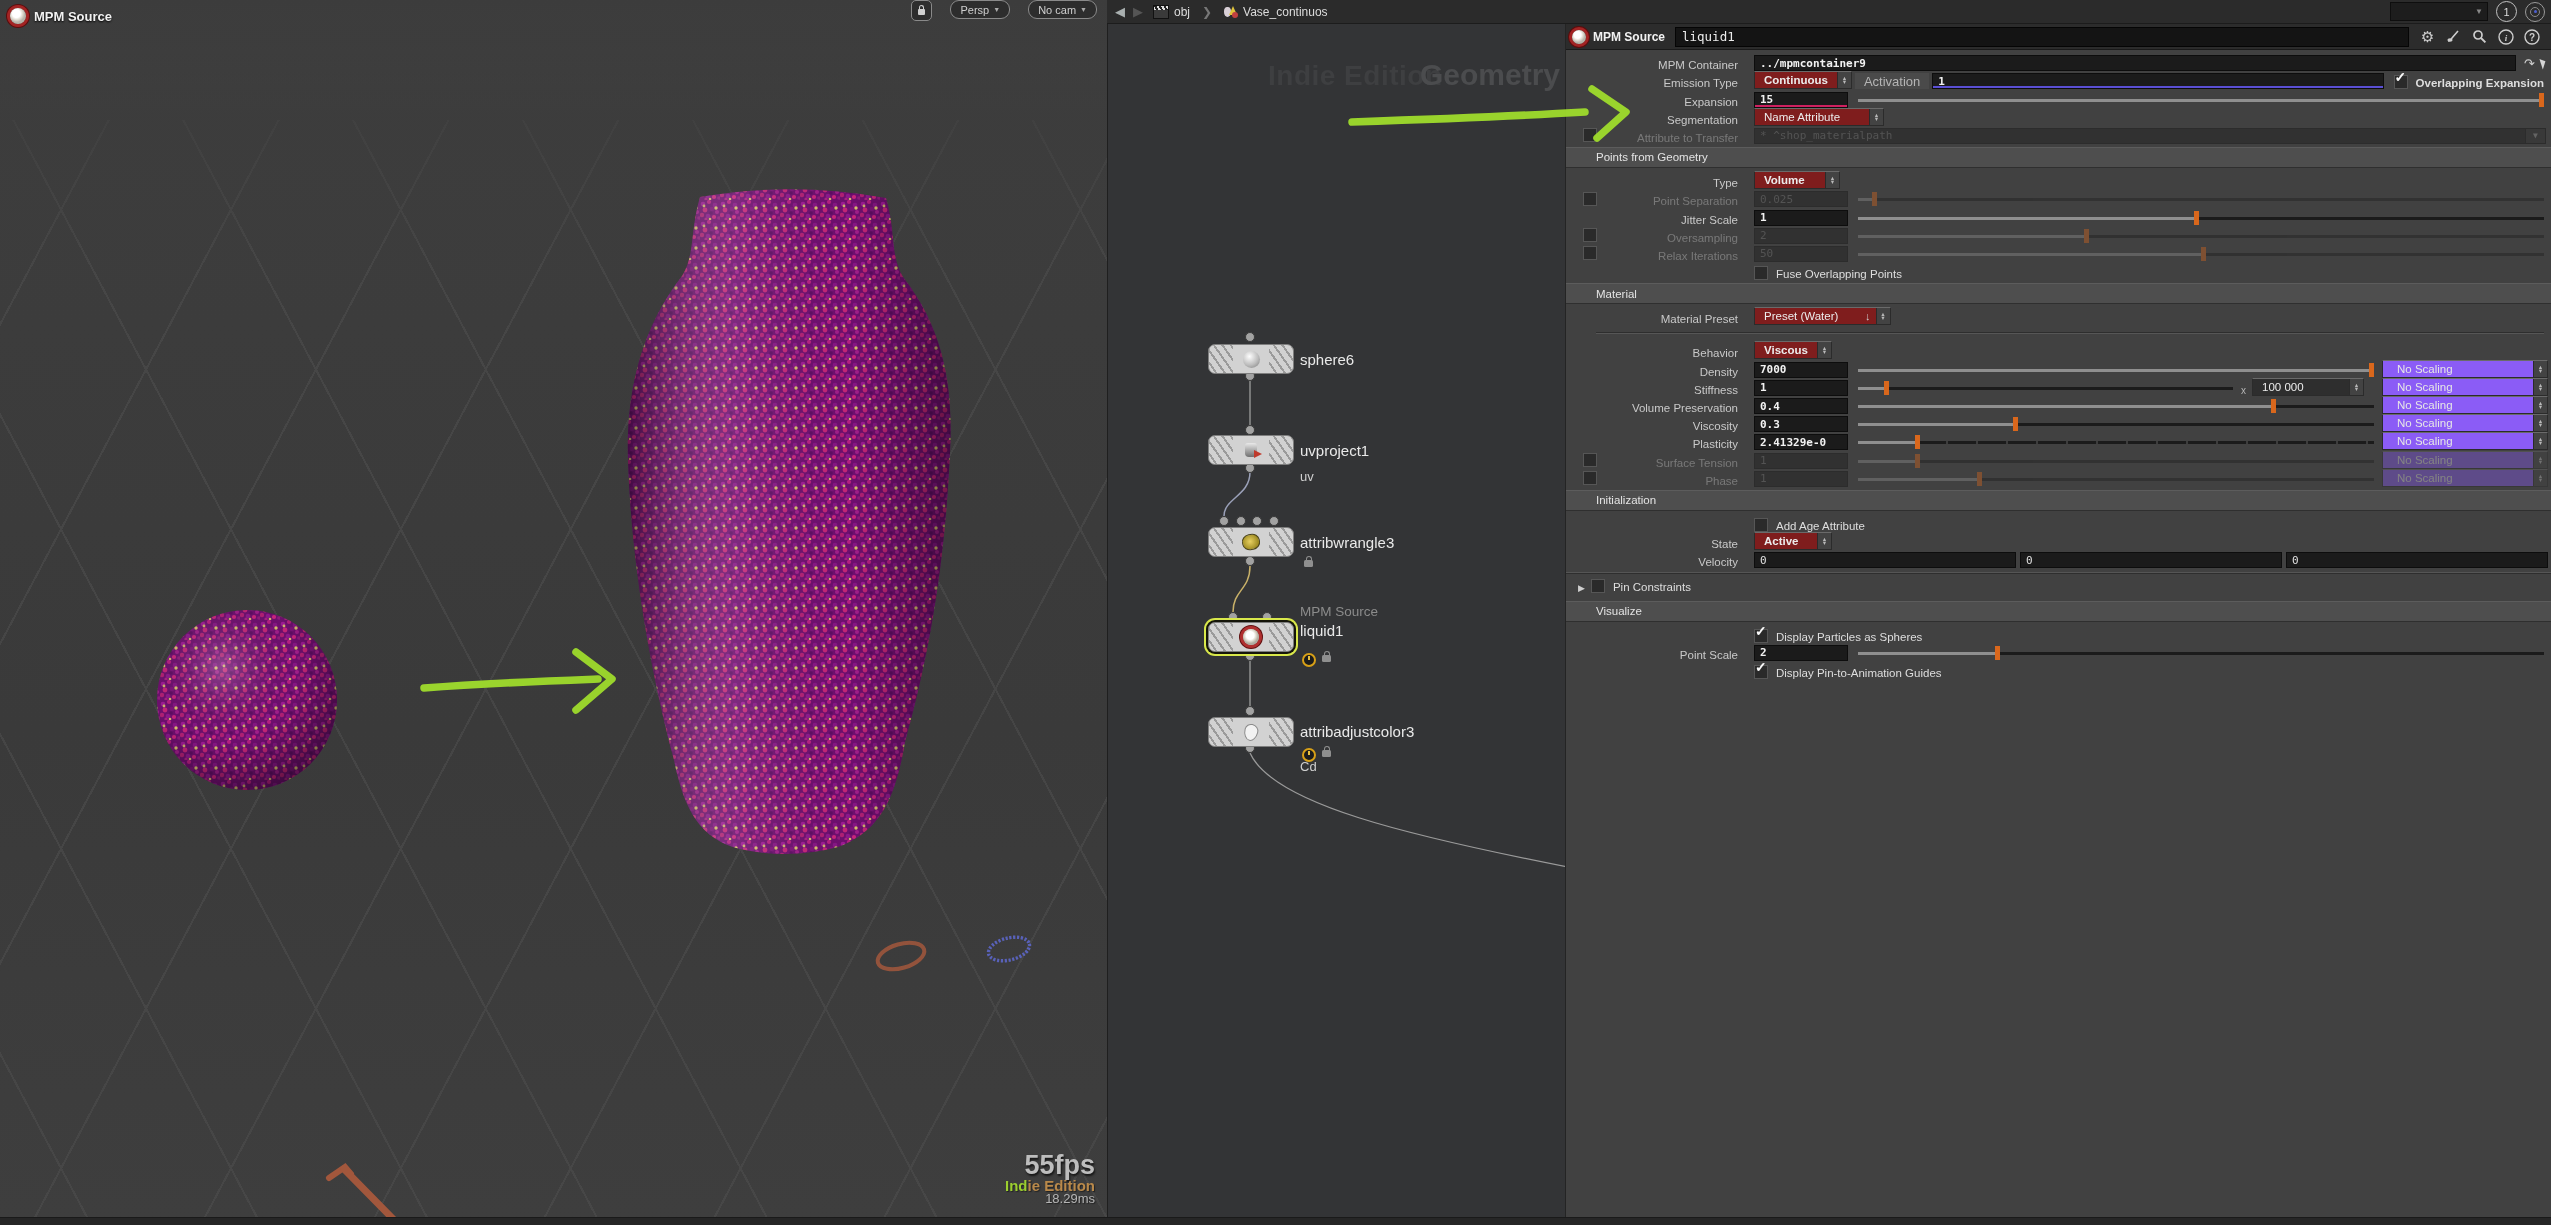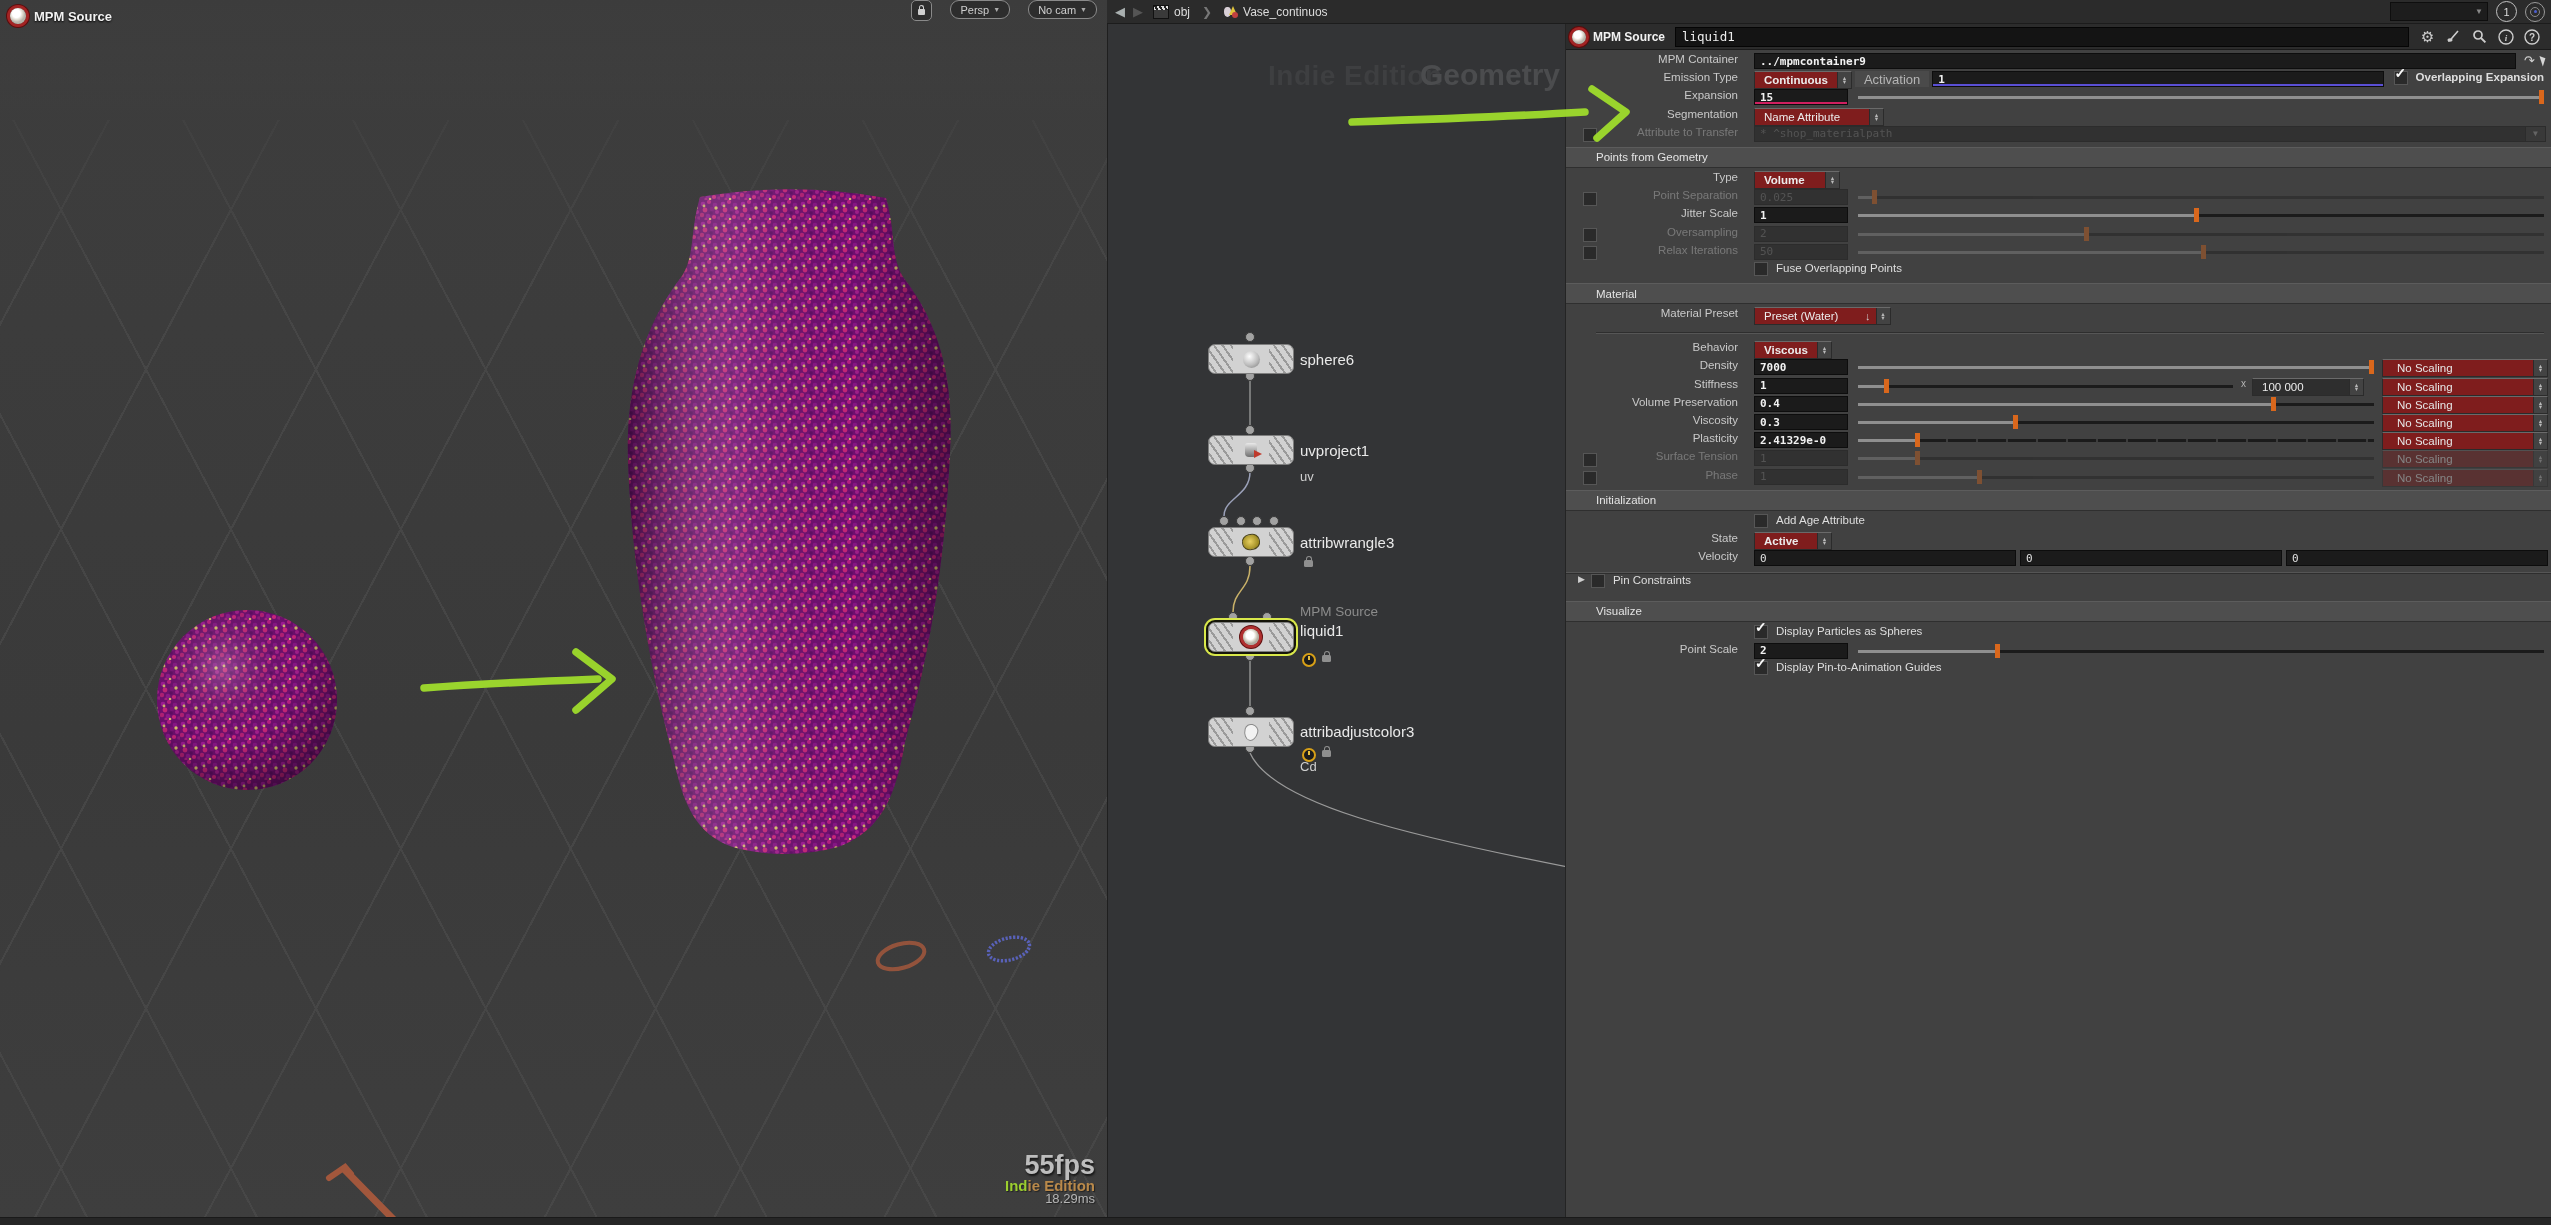--- a/index.html
+++ b/index.html
@@ -84,21 +84,21 @@
   
   .panel{position:absolute;left:1565px;top:24px;width:986px;height:1194px;background:#414141;
        border-left:1px solid #242424;overflow:hidden;color:#c9c9c9;}
   .phead{height:25px;background:#2c2c2c;border-bottom:1px solid #1a1a1a;display:flex;align-items:center;padding:0 6px;}
   .phead-type{font-weight:bold;font-size:12px;color:#f1f1f1;margin:0 10px 0 7px;white-space:nowrap;}
   .pname{flex:1;height:18px;background:#141414;border:1px solid #050505;color:#ececec;
        font-family:"DejaVu Sans Mono",monospace;font-size:12.5px;display:flex;align-items:center;padding:0 6px;margin-right:10px;}
   .hicons{display:flex;align-items:center;gap:9px;margin-right:6px;}
   .hico{width:17px;height:17px;display:flex;align-items:center;justify-content:center;color:#cdcdcd;font-size:15px;}
   .pbody{padding-top:3px;}
-  .prow{height:18.2px;display:flex;align-items:flex-start;position:relative;}
+  .prow{height:18.2px;display:flex;align-items:flex-end;position:relative;}
   .plabel{flex:0 0 188px;text-align:right;padding-right:16px;box-sizing:border-box;font-size:11.5px;color:#c9c9c9;white-space:nowrap;}
   .prow.dis .plabel,.prow.dis .pval,.prow.dis .dd,.prow.dis .slider,.prow.dis .noscale{opacity:.40;}
   .dcheck{position:absolute;left:17px;top:2.5px;width:12px;height:12px;background:#2a2a2a;border:1px solid #565656;}
   .cb{width:12px;height:12px;background:#2a2a2a;border:1px solid #565656;position:relative;flex:none;}
   .cb .ck{position:absolute;left:0px;top:-7px;color:#fafafa;font-size:14px;font-weight:bold;}
   .cblabel{font-size:11.5px;color:#dedede;margin-left:8px;white-space:nowrap;}
   .pval{width:82px;height:14px;background:#1b1b1b;border:1px solid #0d0d0d;color:#f2f2f2;flex:none;
        font-family:"DejaVu Sans Mono",monospace;font-size:11px;font-weight:bold;display:flex;align-items:center;
        padding:0 5px;position:relative;}
   .pval.dim{font-weight:normal;color:#6f6f6f;}
@@ -111,21 +111,21 @@
   .spin{width:13px;align-self:stretch;border-left:1px solid #2b2b2b;background:#434343;display:flex;flex-direction:column;
        align-items:center;justify-content:center;line-height:4px;}
   .spin span{font-size:5.5px;color:#b9b9b9;}
   .midlabel{height:16px;background:#4a4a4a;color:#b5b5b5;font-size:13px;display:flex;align-items:center;
        padding:0 9px;margin:0 3px;flex:none;}
   .slider{position:relative;flex:1;height:16px;margin:0 8px 0 10px;}
   .slider .tr{position:absolute;left:0;right:0;top:7px;height:3px;background:#1b1b1b;}
   .slider .fill{position:absolute;left:0;top:7px;height:3px;background:#8f8f8f;}
   .slider .hd{position:absolute;top:1px;width:5px;height:14px;background:#d9671c;}
   .slider.ticks .tr{background-image:repeating-linear-gradient(90deg,#1b1b1b 0 28px,#3c3c3c 28px 30px);}
-  .noscale{flex:0 0 164px;margin-right:4px;height:16px;background:#7f1d1d;border:1px solid #2b2b2b;border-top-color:#6a6a6a;
+  .noscale{flex:0 0 164px;margin-right:4px;height:16px;background:#8b5cf6;border:1px solid #2b2b2b;border-top-color:#6a6a6a;
        display:flex;align-items:center;justify-content:space-between;}
   .noscale .txt{font-size:11.5px;color:#e6e6e6;margin-left:14px;}
   .sect{height:19px;background:#4e4e4e;border-top:1px solid #5c5c5c;border-bottom:1px solid #2f2f2f;
        display:flex;align-items:center;padding-left:30px;font-size:11.5px;color:#e3e3e3;margin:3px 0;}
   .hr{height:0;border-top:1px solid #2e2e2e;border-bottom:1px solid #565656;margin:7px 8px 7px 30px;}
   .arrbox{width:19px;align-self:stretch;border-left:1px solid #0d0d0d;background:#2e2e2e;display:flex;
        align-items:center;justify-content:center;color:#9a9a9a;font-size:8px;}
   .endicons{display:flex;gap:6px;align-items:center;margin:0 6px 0 8px;color:#cfcfcf;font-size:13px;}
   .cursoric{width:0;height:0;border-left:5px solid #d5d5d5;border-top:4px solid transparent;border-bottom:7px solid transparent;transform:rotate(-18deg);}
   .vfield{flex:1;height:14px;background:#1b1b1b;border:1px solid #0d0d0d;color:#e0e0e0;margin-right:4px;

